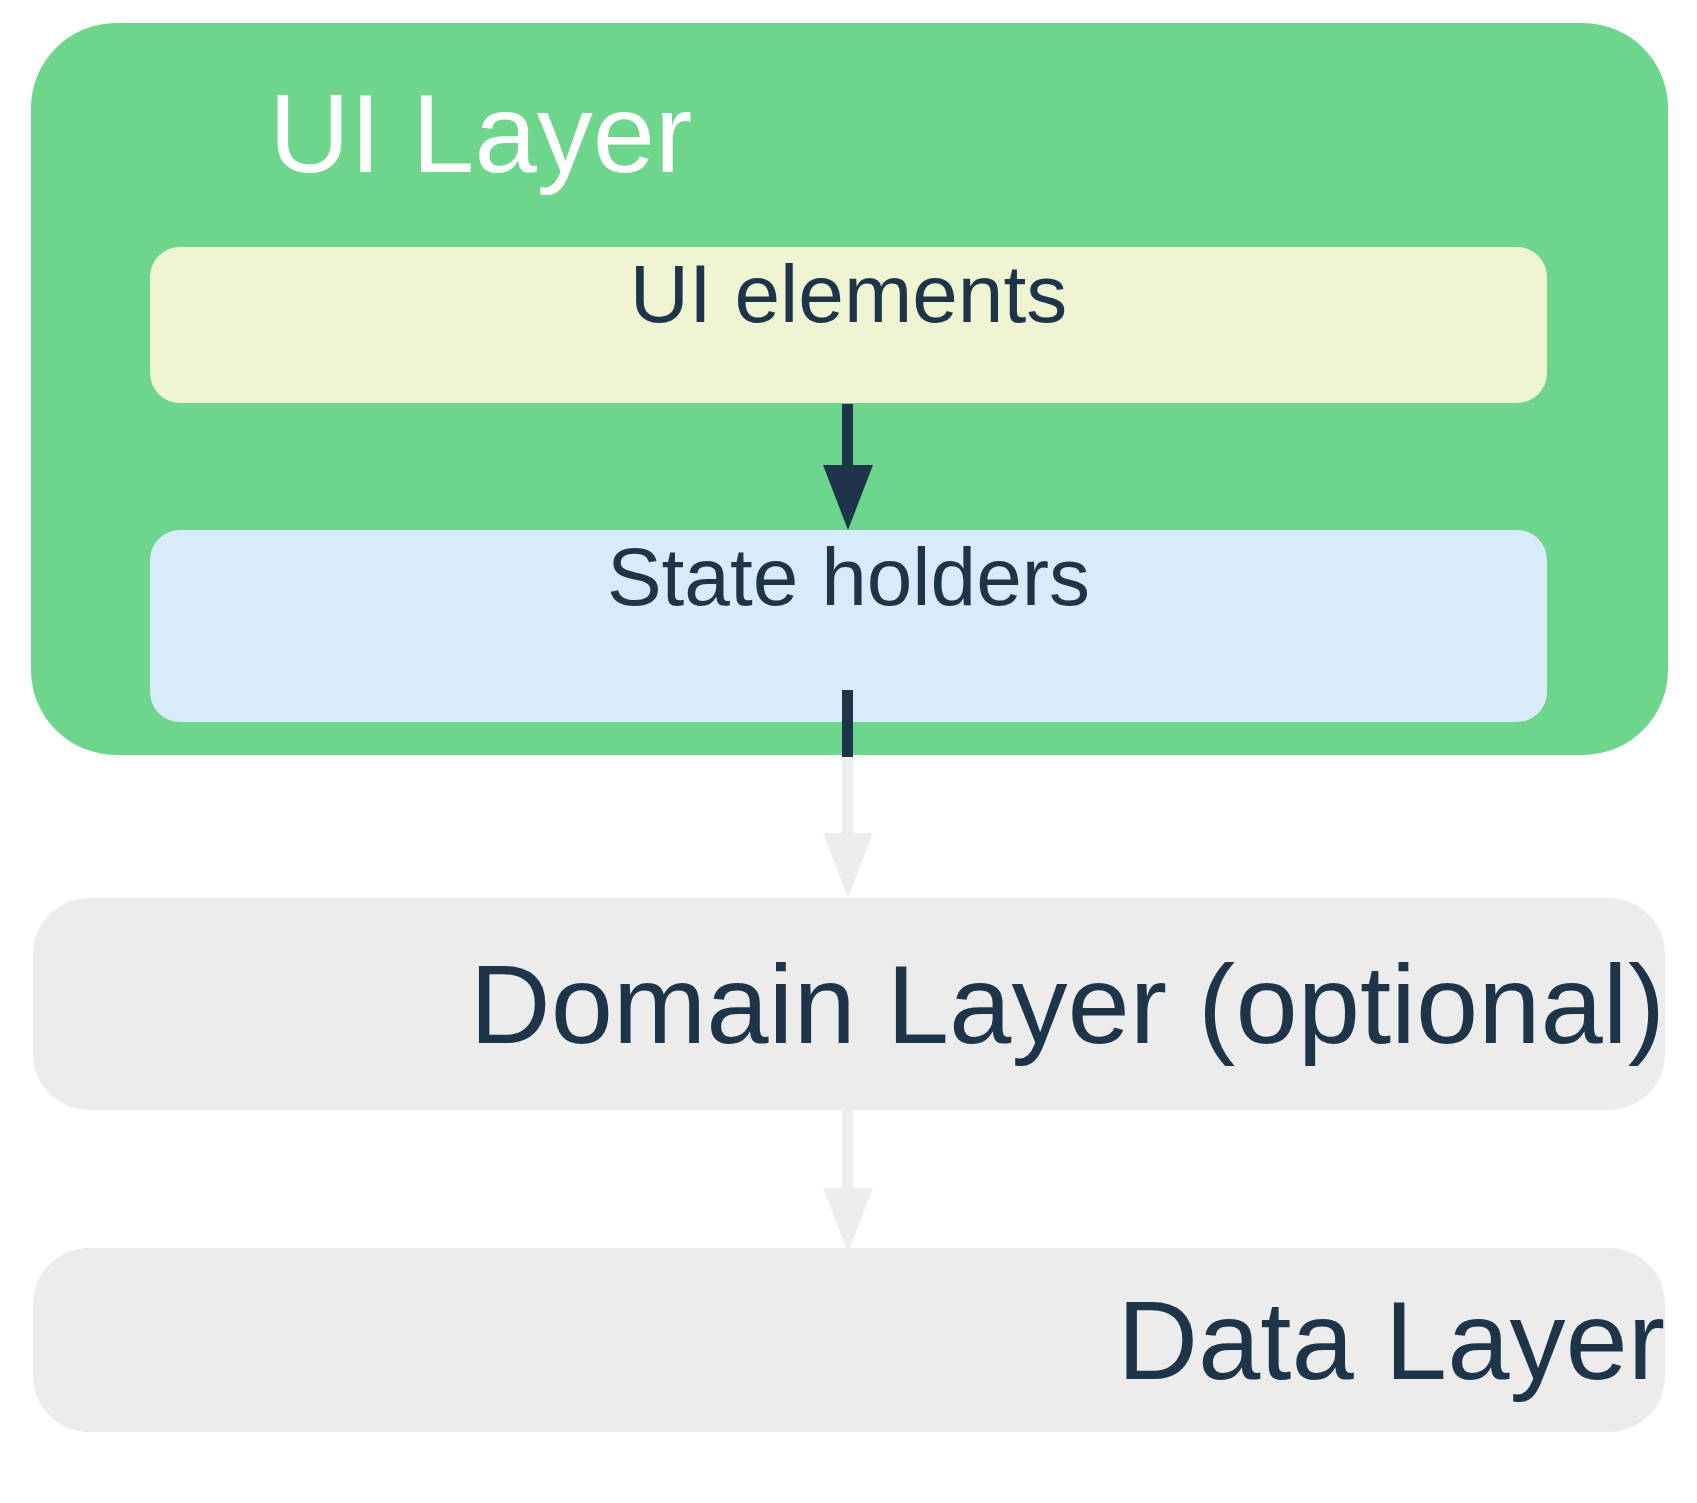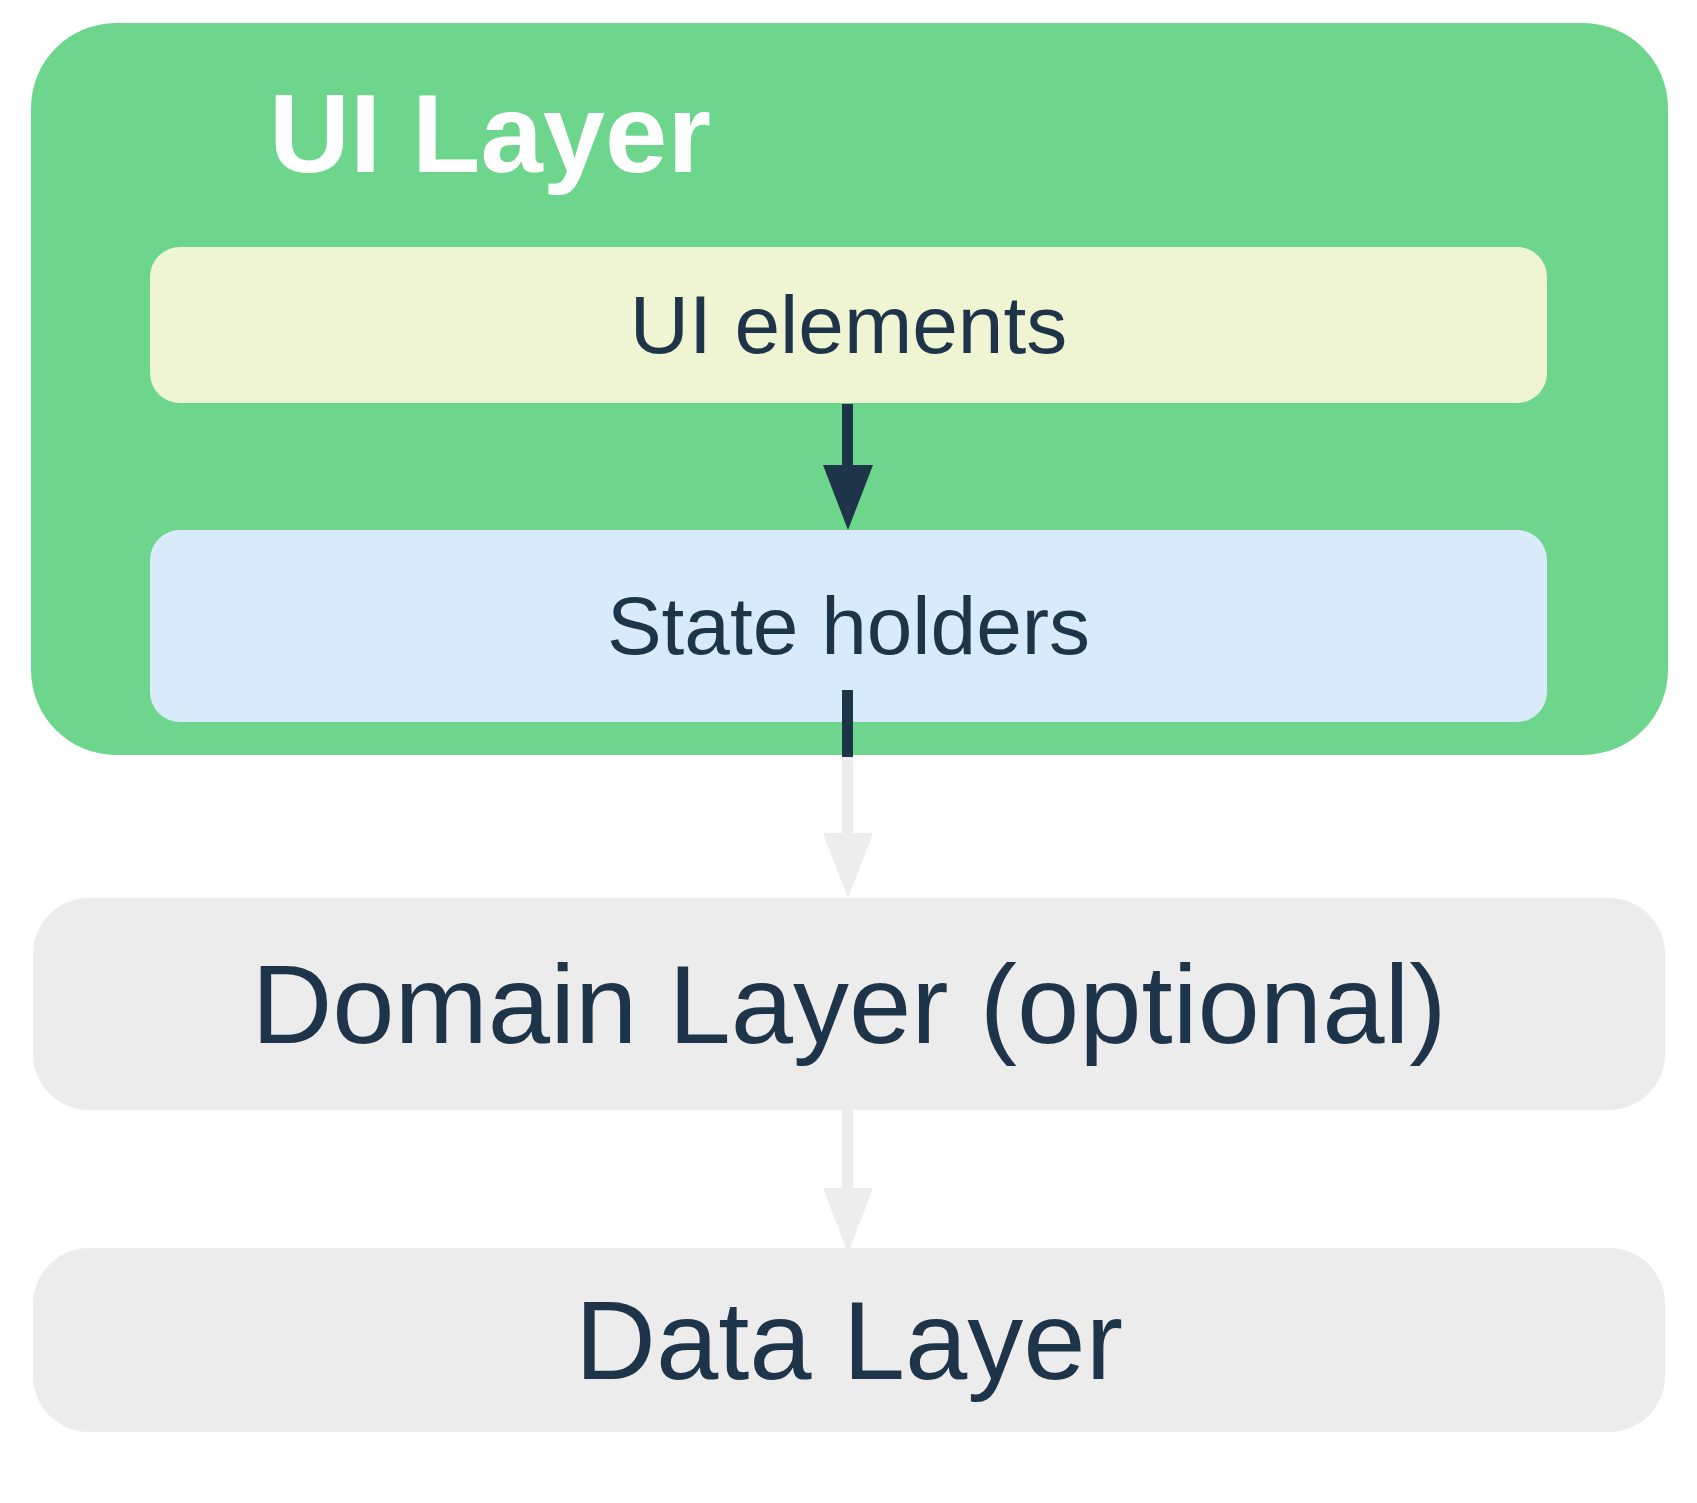--- a/index.html
+++ b/index.html
@@ -27,33 +27,32 @@
     height: 732px;
     border-radius: 85px;
     background: var(--ui-layer-bg, #6dd58c);
   }
   .ui-layer-title {
     position: absolute;
     left: 238px;
     top: 55px;
     font-size: 112px;
     line-height: 1.0;
-    font-weight: 700;
+    font-weight: 400;
     color: var(--title-text, #ffffff);
     letter-spacing: 0px;
     white-space: nowrap;
   }
   
   .chip {
     position: absolute;
     left: 150px;
     width: 1397px;
     border-radius: 30px;
     display: flex;
-    align-items: center;
     justify-content: center;
     font-size: 82px;
     font-weight: 400;
     color: var(--navy, #1d3449);
     white-space: nowrap;
   }
   .ui-elements {
     top: 247px;
     height: 156px;
     background: var(--ui-elements-bg, #eff5d3);
@@ -64,21 +63,21 @@
     background: var(--state-holders-bg, #d9ebfa);
   }
   
   .layer-box {
     left: 33px;
     width: 1632px;
     border-radius: 56px;
     background: var(--gray-box-bg, #ececec);
     display: flex;
     align-items: center;
-    justify-content: center;
+    justify-content: flex-end;
     font-size: 112px;
     font-weight: 400;
     color: var(--navy, #1d3449);
     white-space: nowrap;
   }
   .domain-layer {
     top: 898px;
     height: 212px;
   }
   .data-layer {

